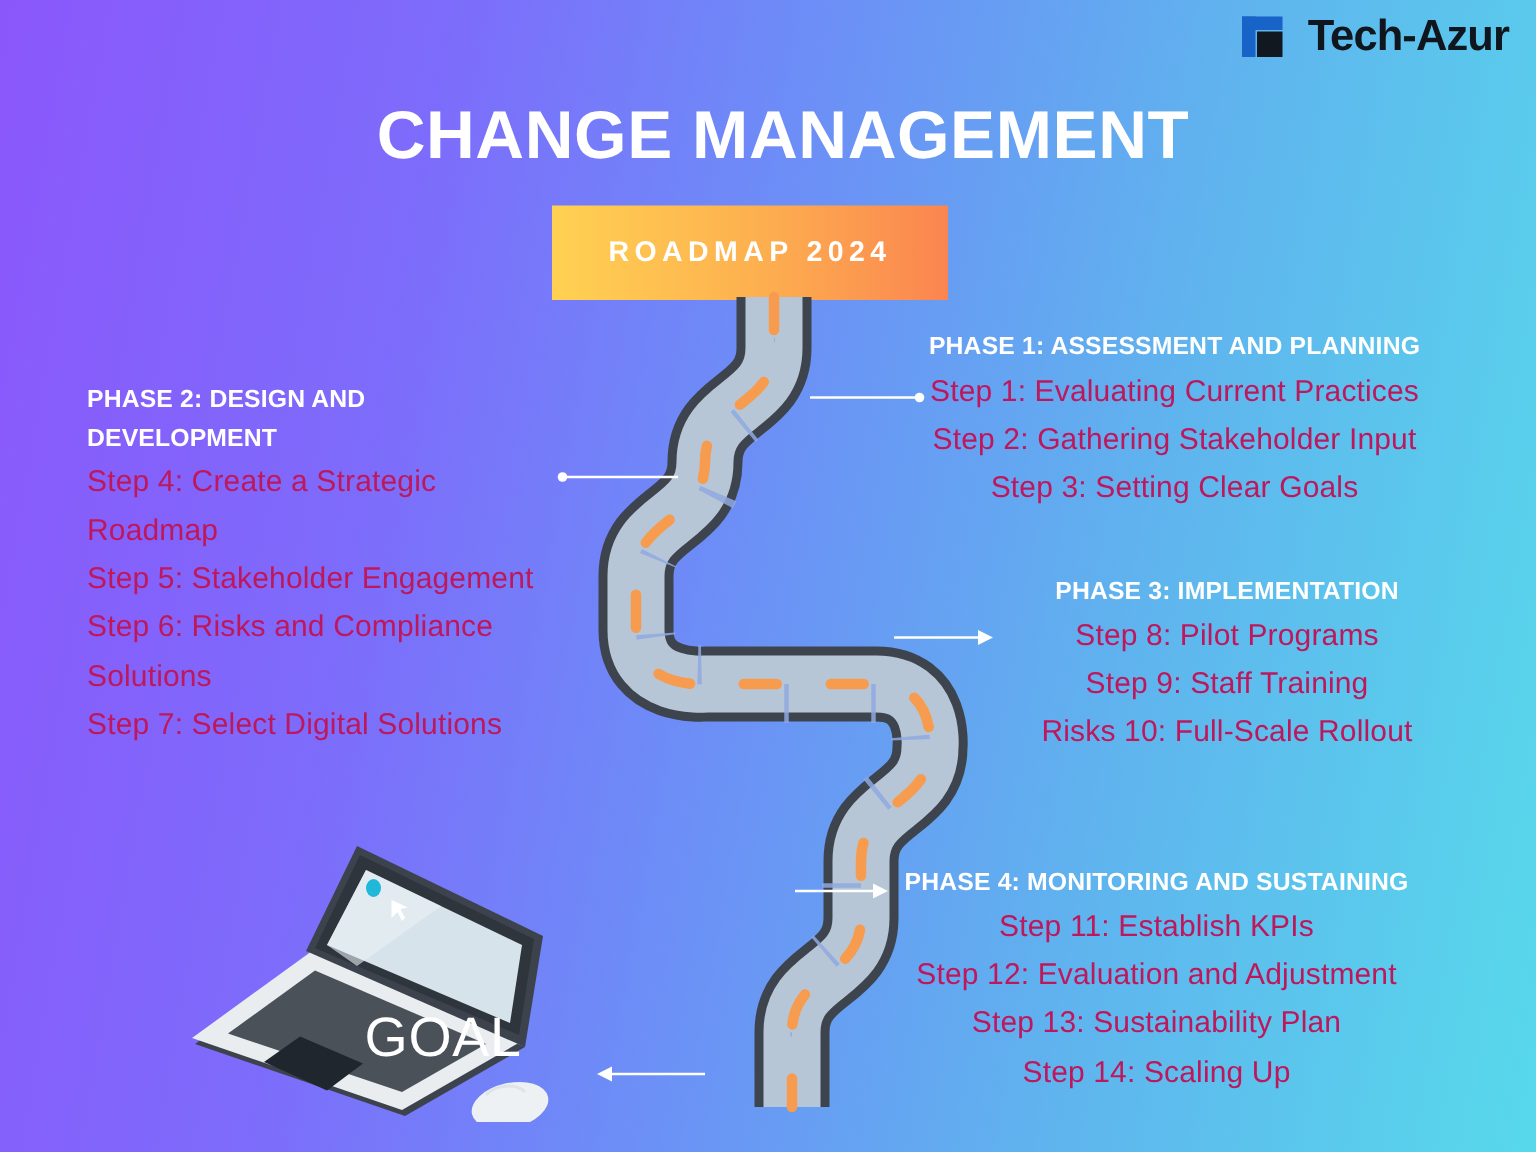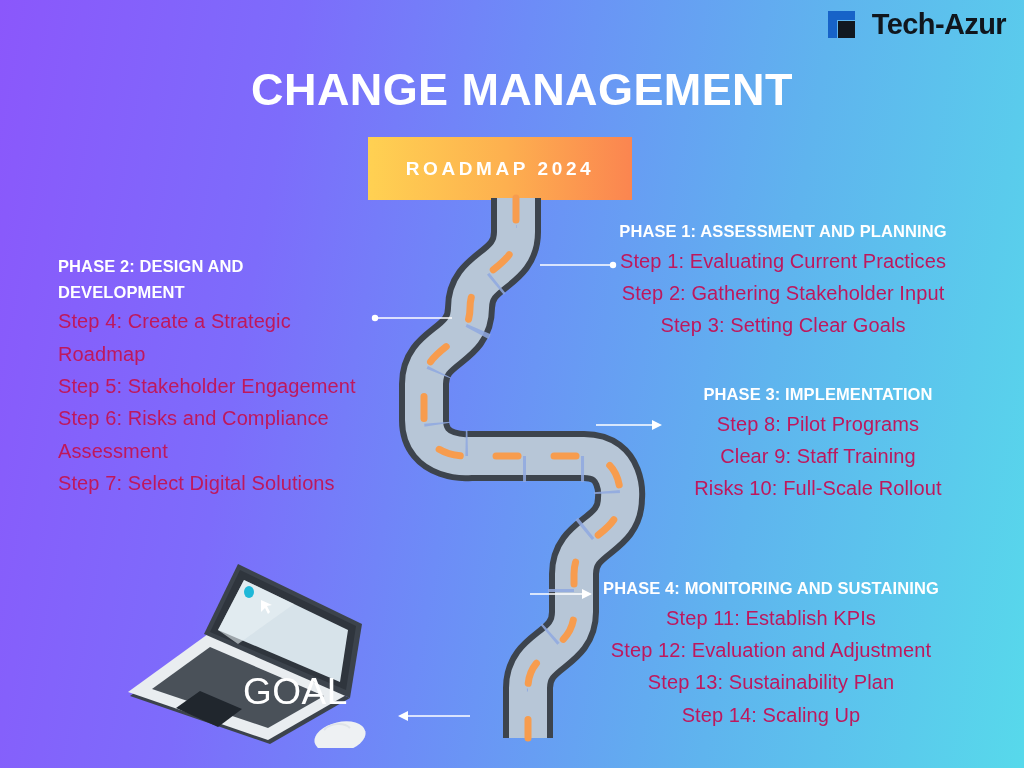--- a/index.html
+++ b/index.html
@@ -168,28 +168,28 @@
     <div class="ph-head">PHASE 1: ASSESSMENT AND PLANNING</div>
     <div class="ph-step">Step 1: Evaluating Current Practices</div>
     <div class="ph-step">Step 2: Gathering Stakeholder Input</div>
     <div class="ph-step">Step 3: Setting Clear Goals</div>
   </div>
 
   <div class="phase left" id="phase2">
     <div class="ph-head">PHASE 2: DESIGN AND DEVELOPMENT</div>
     <div class="ph-step">Step 4: Create a Strategic Roadmap</div>
     <div class="ph-step">Step 5: Stakeholder Engagement</div>
-    <div class="ph-step">Step 6: Risks and Compliance Assessment</div>
+    <div class="ph-step">Step 6: Risks and Compliance Solutions</div>
     <div class="ph-step">Step 7: Select Digital Solutions</div>
   </div>
 
   <div class="phase right" id="phase3">
     <div class="ph-head">PHASE 3: IMPLEMENTATION</div>
     <div class="ph-step">Step 8: Pilot Programs</div>
-    <div class="ph-step">Clear 9: Staff Training</div>
+    <div class="ph-step">Step 9: Staff Training</div>
     <div class="ph-step">Risks 10: Full-Scale Rollout</div>
   </div>
 
   <div class="phase right" id="phase4">
     <div class="ph-head">PHASE 4: MONITORING AND SUSTAINING</div>
     <div class="ph-step">Step 11: Establish KPIs</div>
     <div class="ph-step">Step 12: Evaluation and Adjustment</div>
     <div class="ph-step">Step 13: Sustainability Plan</div>
     <div class="ph-step">Step 14: Scaling Up</div>
   </div>

